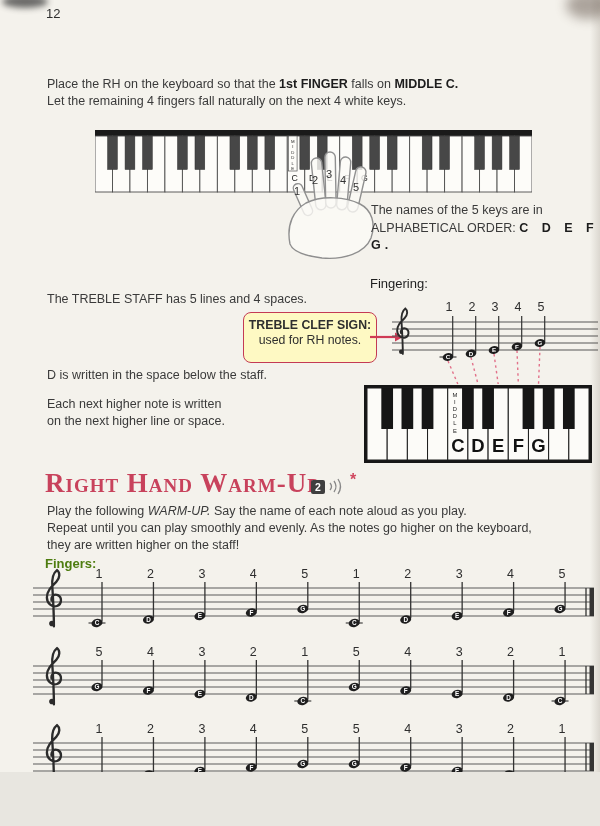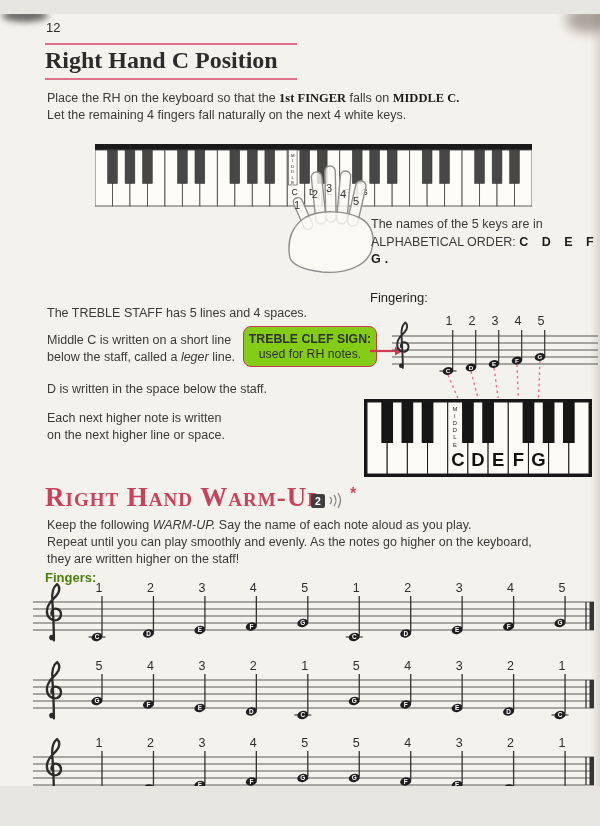--- a/index.html
+++ b/index.html
@@ -1,37 +1,37 @@
 <!DOCTYPE html>
 <html><head>
 <meta charset="utf-8">
 <style>
   html,body{margin:0;padding:0;background:#e8e6e0;}
   #page{position:relative;width:600px;height:772px;background:#f4f2ec;
-        font-family:"Liberation Sans",sans-serif;color:#3a3a3a;overflow:hidden;margin-top:14px;}
+        font-family:"Liberation Sans",sans-serif;color:#3a3a3a;overflow:hidden;}
   .abs{position:absolute;}
   #pagenum{left:46px;top:6px;font-size:13px;color:#2e2e2e;}
   #titleblock{left:45px;top:29px;width:252px;border-top:2.5px solid #dd7189;
               border-bottom:2px solid #dd7189;padding:1px 0 3px;}
   #titleblock h1{margin:0;font-family:"Liberation Serif",serif;font-size:24px;
                  font-weight:600;color:#2c2c2c;line-height:29px;}
   .body-text{font-size:12.5px;line-height:16.5px;color:#3a3a3a;}
-  .bold{font-weight:700;color:#1c1c1c;font-family:Liberation Serif, serif;}
+  .bold{font-weight:700;color:#1c1c1c;}
   .ital{font-style:italic;}
   #intro{left:47px;top:76px;}
   #names{left:371px;top:202px;line-height:17.5px;}
   #names .letters{font-weight:700;color:#1c1c1c;letter-spacing:4px;word-spacing:2px;}
   #banner{left:0;top:256px;width:600px;text-align:center;font-size:14px;
           font-weight:700;color:#d23c55;}
   #p1{left:47px;top:291px;}
   #p2{left:47px;top:318px;}
   #p3{left:47px;top:367px;}
   #p4{left:47px;top:396px;}
-  #clefbox{left:243px;top:312px;width:128px;background:#84cc16;border:1.5px solid #c43a55;
-           border-radius:8px;text-align:center;padding:5px 2px 4px;font-size:12.3px;
+  #clefbox{left:243px;top:312px;width:128px;background:#fef9c3;border:1.5px solid #c43a55;
+           border-radius:8px;text-align:center;padding:5px 2px 14px;font-size:12.3px;
            line-height:15px;color:#2f2f2f;}
   #clefbox .b1{font-weight:700;}
   #arrow{left:370px;top:331px;}
   #finglabel{left:370px;top:276px;font-weight:400;font-size:13px;color:#1f1f1f;}
   #fingsvg{left:390px;top:294px;}
   #kbdtop{left:95px;top:130px;}
   #kbdbot{left:364px;top:385px;}
   #hand{left:272px;top:148px;}
   #wuhead{left:45px;top:468px;font-family:"Liberation Serif",serif;font-variant:small-caps;
           font-size:27px;font-weight:600;color:#c8425c;letter-spacing:1px;}
@@ -55,23 +55,20 @@
 </style>
 </head>
 <body>
 
 <div id="page">
   <div class="abs" id="smudge1"></div>
   <div class="abs" id="smudge2"></div>
 
   <div class="abs" id="pagenum">12</div>
 
-  <div class="abs" id="titleblock">
-    <h1>Right Hand C Position</h1>
-  </div>
 
   <div class="abs body-text" id="intro">
     <span>Place the RH on the keyboard so that the </span><span class="bold">1st FINGER</span><span> falls on </span><span class="bold">MIDDLE C.</span><br>
     <span>Let the remaining 4 fingers fall naturally on the next 4 white keys.</span><br>
   </div>
 
   <svg class="abs" id="kbdtop" width="437" height="64">
       <rect x="0" y="0" width="437" height="6.2" fill="#1a1a1a"></rect>
       <rect x="0" y="6" width="17.48" height="56" fill="#fdfcf9" stroke="#4d4d4d" stroke-width="0.9"></rect>
       <rect x="17.48" y="6" width="17.48" height="56" fill="#fdfcf9" stroke="#4d4d4d" stroke-width="0.9"></rect>
@@ -144,24 +141,20 @@
     </svg>
 
   <div class="abs body-text" id="names">
     <span>The names of the 5 keys are in</span><br>
     <span>ALPHABETICAL ORDER:</span>
     <span class="letters">C D E F G.</span>
   </div>
 
 
   <div class="abs body-text" id="p1">The TREBLE STAFF has 5 lines and 4 spaces.</div>
-  <div class="abs body-text" id="p2">
-    <span>Middle C is written on a short line</span><br>
-    <span>below the staff, called a </span><span class="ital">leger</span><span> line.</span>
-  </div>
   <div class="abs body-text" id="p3">D is written in the space below the staff.</div>
   <div class="abs body-text" id="p4">
     <span>Each next higher note is written</span><br>
     <span>on the next higher line or space.</span>
   </div>
 
   <div class="abs" id="clefbox">
     <div class="b1">TREBLE CLEF SIGN:</div>
     <div>used for RH notes.</div>
   </div>
@@ -246,21 +239,21 @@
   <svg class="abs" id="wuicon" width="36" height="20">
       <rect x="0" y="3" width="14" height="14" rx="2" fill="#3f3f3f"></rect>
       <text x="7" y="13.8" font-size="10.5" font-weight="700" fill="#fff" text-anchor="middle" font-family="&quot;Liberation Sans&quot;,sans-serif">2</text>
       <path d="M19,6 Q22,9.5 19,13" fill="none" stroke="#888" stroke-width="1.3"></path>
       <path d="M23,4 Q27,9.5 23,15" fill="none" stroke="#888" stroke-width="1.3"></path>
       <path d="M27,2 Q32,9.5 27,17" fill="none" stroke="#888" stroke-width="1.3"></path>
     </svg>
   <div class="abs" id="wuast">*</div>
 
   <div class="abs body-text" id="wup">
-    <span>Keep the following </span><span class="ital">WARM-UP.</span><span>  Say the name of each note aloud as you play.</span><br>
+    <span>Play the following </span><span class="ital">WARM-UP.</span><span>  Say the name of each note aloud as you play.</span><br>
     <span>Repeat until you can play smoothly and evenly.  As the notes go higher on the keyboard,</span><br>
     <span>they are written higher on the staff!</span>
   </div>
 
   <div class="abs" id="fingerslabel">Fingers:</div>
 
   <svg class="abs" id="staff0" width="564" height="70">
       <line x1="0" y1="22" x2="561" y2="22" stroke="#5a5a5a" stroke-width="1"></line>
       <line x1="0" y1="29" x2="561" y2="29" stroke="#5a5a5a" stroke-width="1"></line>
       <line x1="0" y1="36" x2="561" y2="36" stroke="#5a5a5a" stroke-width="1"></line>

